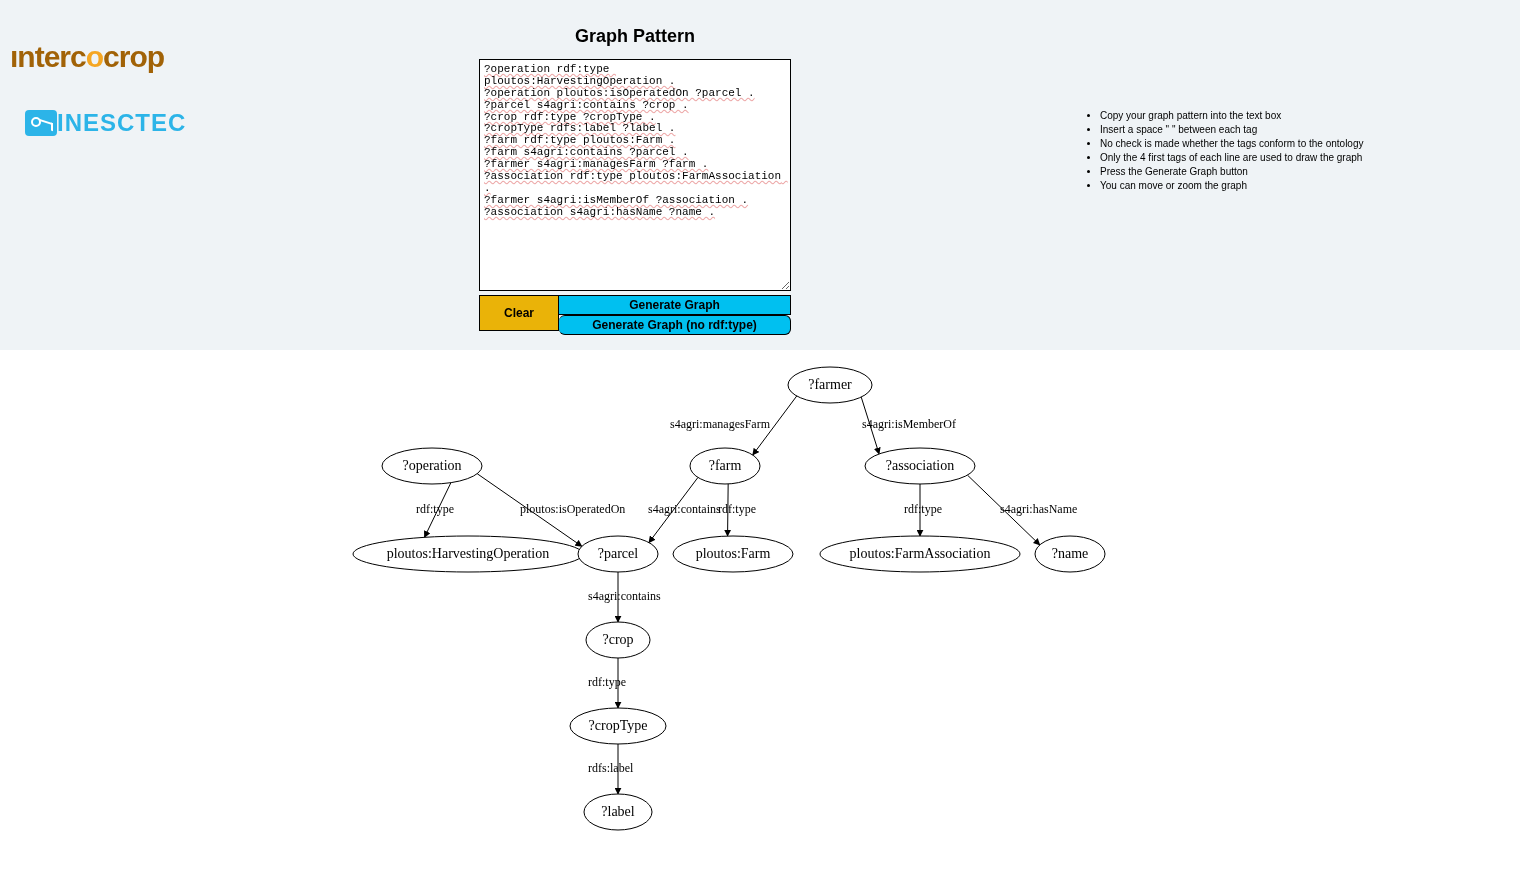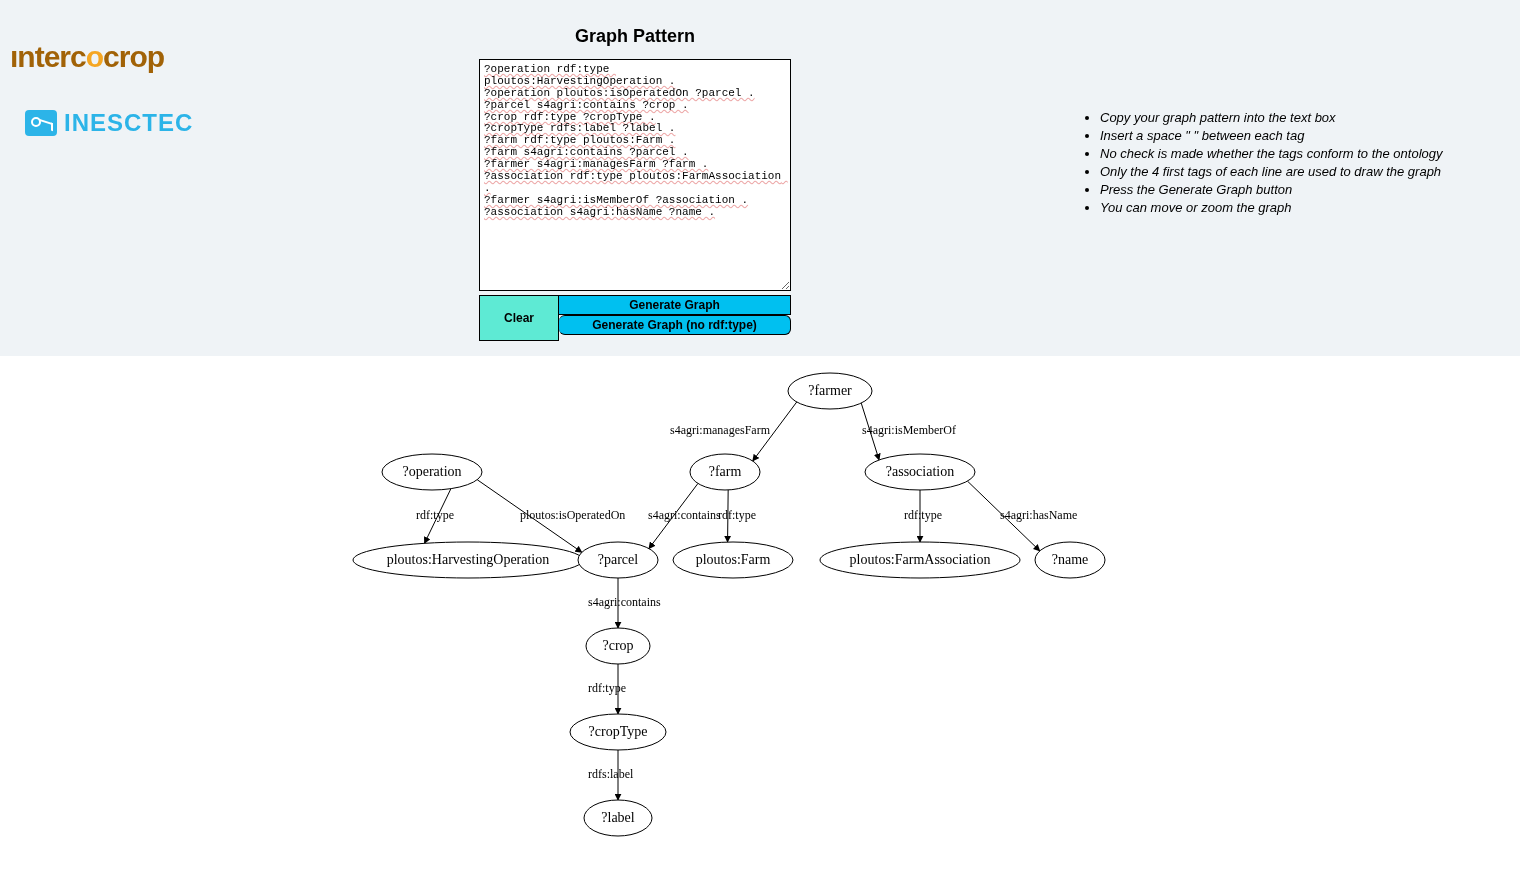--- a/index.html
+++ b/index.html
@@ -2,36 +2,36 @@
 <html><head>
   <meta charset="utf-8">
   <style>
     * { box-sizing: border-box; margin: 0; padding: 0; }
     body { font-family: Arial, sans-serif; background: #fff; width: 1520px; }
     .top-section { background: #eff3f6; padding: 10px 0 15px 0; display: flex; align-items: flex-start; }
     .logos { width: 280px; padding: 30px 20px 0 10px; }
     .logo-interconnect { font-size: 30px; font-weight: 900; letter-spacing: -1px; margin-bottom: 35px; }
     .logo-interconnect .i1 { color: #a16207; }
     .logo-interconnect .o1 { color: #f5a623; }
-    .logo-inesctec { display: flex; align-items: center; gap: 7px; margin-left: 15px;}
+    .logo-inesctec { display: flex; align-items: center; gap: 0; margin-left: 15px;}
     .logo-inesctec .icon { width: 32px; height: 26px; background: #2cb4e8; border-radius: 4px; position: relative; display: inline-block; }
     .logo-inesctec .icon::before { content:""; position:absolute; left:6px; top:7px; width:6px; height:6px; border:2px solid #fff; border-radius:50%; }
     .logo-inesctec .icon::after { content:""; position:absolute; left:14px; top:11px; width:12px; height:6px; border-top:2px solid #fff; border-right:2px solid #fff; transform: skewY(18deg); }
     .logo-inesctec .text { color: #2cb4e8; font-size: 24px; font-weight: 800; letter-spacing: 1px; }
     .center-col { width: 500px; display: flex; flex-direction: column; align-items: center; padding-left: 210px; margin-top: 16px; }
     .title { font-size: 18px; font-weight: 900; margin-bottom: 12px; }
     .pattern-box { width: 312px; }
     textarea.gp { width: 312px; height: 232px; border: 1px solid #000; font-family: "Courier New", monospace; font-size: 11px; padding: 4px 4px; resize: both; line-height: 1.08; background:#fff; text-decoration: underline wavy rgba(200,0,0,0.35); text-decoration-skip-ink: none; }
     .btn-row { display:flex; width:312px; }
     .btn { border: 1px solid #000; font-size: 12px; font-weight: 700; display:flex; align-items:center; justify-content:center; cursor:pointer; }
-    .btn-clear { width: 80px; height: 46px; background:#5eead4; }
+    .btn-clear { width: 80px; height: 36px; background:#eab308; }
     .btn-stack { display:flex; flex-direction:column; flex:1; }
     .btn-gen { height:20px; background:#00c0f0; border-left:none; }
     .btn-gen + .btn-gen { border-top: 1px solid #000; border-radius: 6px; }
-    .instructions { flex:1; padding: 100px 40px 0 300px; font-size: 13px; font-style: italic; }
+    .instructions { flex:1; padding: 100px 40px 0 300px; font-size: 10px; }
     .instructions ul { list-style: disc; padding-left: 20px; }
     .instructions li { margin-bottom: 3px; }
     .graph-area { width: 100%; background:#fff; }
     svg { display:block; }
     .node-ellipse { fill:#fff; stroke:#000; stroke-width:1; }
     .node-text { font-family: "Times New Roman", serif; font-size: 14px; text-anchor: middle; }
     .edge-line { stroke:#000; stroke-width:1; fill:none; }
     .edge-text { font-family: "Times New Roman", serif; font-size: 12px; }
     .arrowhead { fill:#000; }
   </style>

